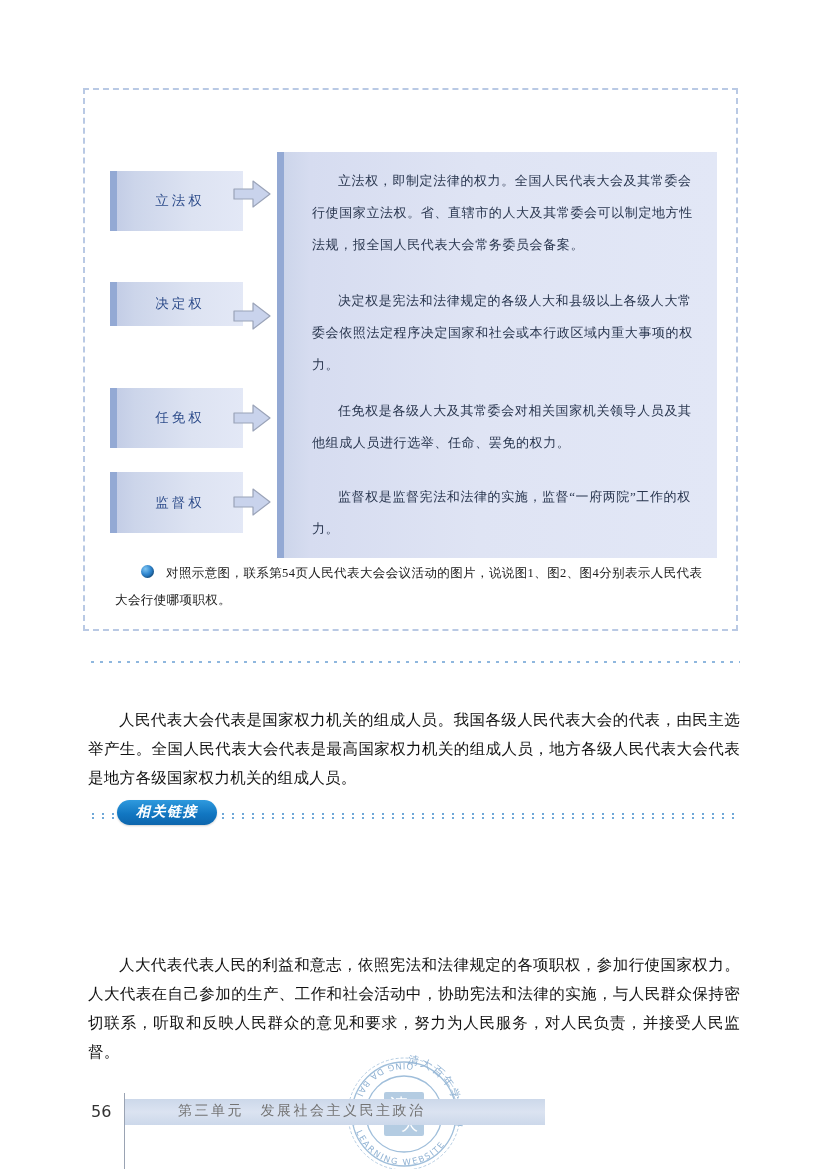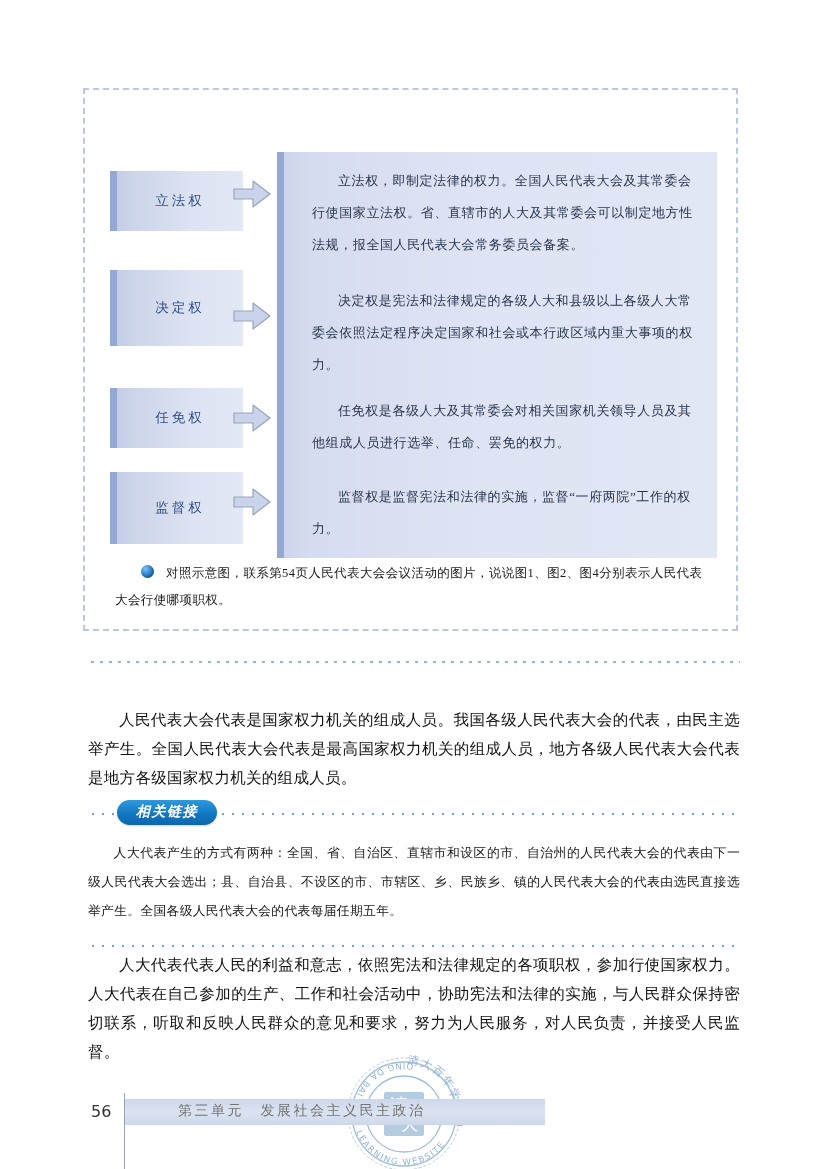--- a/index.html
+++ b/index.html
@@ -255,21 +255,21 @@
       <svg width="38" height="28" viewBox="0 0 38 28" aria-hidden="true">
         <polygon points="1,9 20,9 20,1 37,14 20,27 20,19 1,19" fill="#c9d3ec" stroke="#9aa3b8" stroke-width="1.2" stroke-linejoin="round"></polygon>
       </svg>
     </div>
     <div class="row-body" style="top:62px;">
       <p>立法权，即制定法律的权力。全国人民代表大会及其常委会行使国家立法权。省、直辖市的人大及其常委会可以制定地方性法规，报全国人民代表大会常务委员会备案。</p>
     </div>
   </div>
 
   <div class="diagram-row">
-    <div class="row-label" style="top:180px;height:76px;">
+    <div class="row-label" style="top:192px;height:44px;">
       <span>决定权</span>
     </div>
     <div class="row-arrow" style="top:196px;height:60px;">
       <svg width="38" height="28" viewBox="0 0 38 28" aria-hidden="true">
         <polygon points="1,9 20,9 20,1 37,14 20,27 20,19 1,19" fill="#c9d3ec" stroke="#9aa3b8" stroke-width="1.2" stroke-linejoin="round"></polygon>
       </svg>
     </div>
     <div class="row-body" style="top:182px;">
       <p>决定权是宪法和法律规定的各级人大和县级以上各级人大常委会依照法定程序决定国家和社会或本行政区域内重大事项的权力。</p>
     </div>
@@ -283,21 +283,21 @@
       <svg width="38" height="28" viewBox="0 0 38 28" aria-hidden="true">
         <polygon points="1,9 20,9 20,1 37,14 20,27 20,19 1,19" fill="#c9d3ec" stroke="#9aa3b8" stroke-width="1.2" stroke-linejoin="round"></polygon>
       </svg>
     </div>
     <div class="row-body" style="top:292px;">
       <p>任免权是各级人大及其常委会对相关国家机关领导人员及其他组成人员进行选举、任命、罢免的权力。</p>
     </div>
   </div>
 
   <div class="diagram-row">
-    <div class="row-label" style="top:382px;height:72px;">
+    <div class="row-label" style="top:382px;height:61px;">
       <span>监督权</span>
     </div>
     <div class="row-arrow" style="top:382px;height:60px;">
       <svg width="38" height="28" viewBox="0 0 38 28" aria-hidden="true">
         <polygon points="1,9 20,9 20,1 37,14 20,27 20,19 1,19" fill="#c9d3ec" stroke="#9aa3b8" stroke-width="1.2" stroke-linejoin="round"></polygon>
       </svg>
     </div>
     <div class="row-body" style="top:378px;">
       <p>监督权是监督宪法和法律的实施，监督“一府两院”工作的权力。</p>
     </div>
@@ -311,21 +311,20 @@
 
 <div id="section-heading-wrap">
   <div class="dot-rule"></div>
 </div>
 
 <div class="body-para" id="para-1">人民代表大会代表是国家权力机关的组成人员。我国各级人民代表大会的代表，由民主选举产生。全国人民代表大会代表是最高国家权力机关的组成人员，地方各级人民代表大会代表是地方各级国家权力机关的组成人员。</div>
 
 <div id="link-box">
   <div id="link-rule-top"></div>
   <div id="link-badge">相关链接</div>
-  <div id="link-body">人大代表产生的方式有两种：全国、省、自治区、直辖市和设区的市、自治州的人民代表大会的代表由下一级人民代表大会选出；县、自治县、不设区的市、市辖区、乡、民族乡、镇的人民代表大会的代表由选民直接选举产生。全国各级人民代表大会的代表每届任期五年。</div>
   <div id="link-rule-bottom"></div>
 </div>
 
 <div class="body-para" id="para-3">人大代表代表人民的利益和意志，依照宪法和法律规定的各项职权，参加行使国家权力。人大代表在自己参加的生产、工作和社会活动中，协助宪法和法律的实施，与人民群众保持密切联系，听取和反映人民群众的意见和要求，努力为人民服务，对人民负责，并接受人民监督。</div>
 
 <div id="watermark">
   <svg width="118" height="118" viewBox="0 0 118 118" aria-hidden="true">
     <defs>
       <path id="wmOuter" d="M59,59 m-51,0 a51,51 0 1,1 102,0 a51,51 0 1,1 -102,0"></path>
       <path id="wmInner" d="M59,59 m51,0 a51,51 0 1,0 -102,0 a51,51 0 1,0 102,0"></path>

